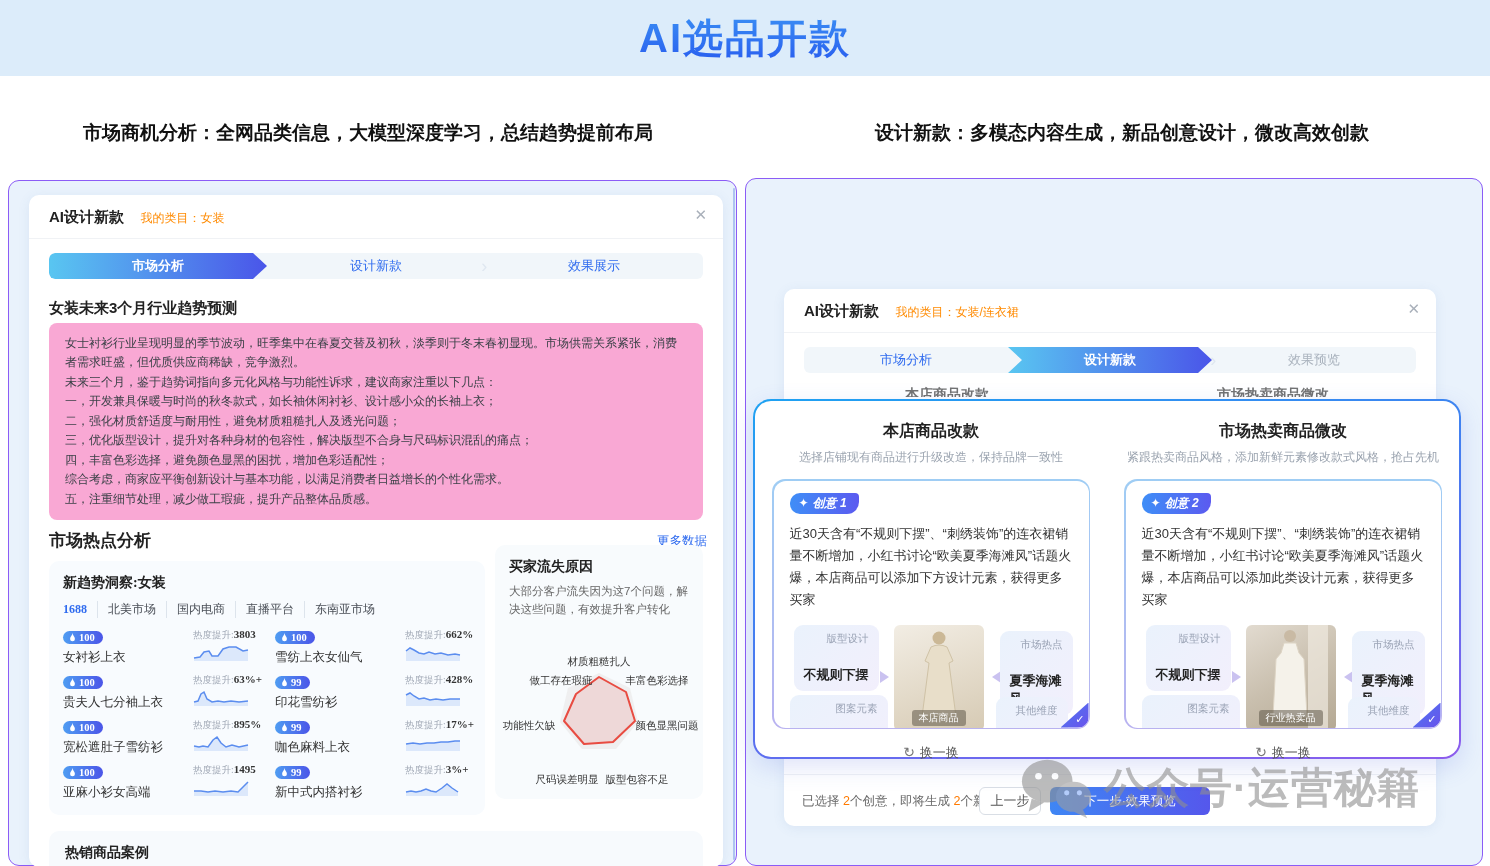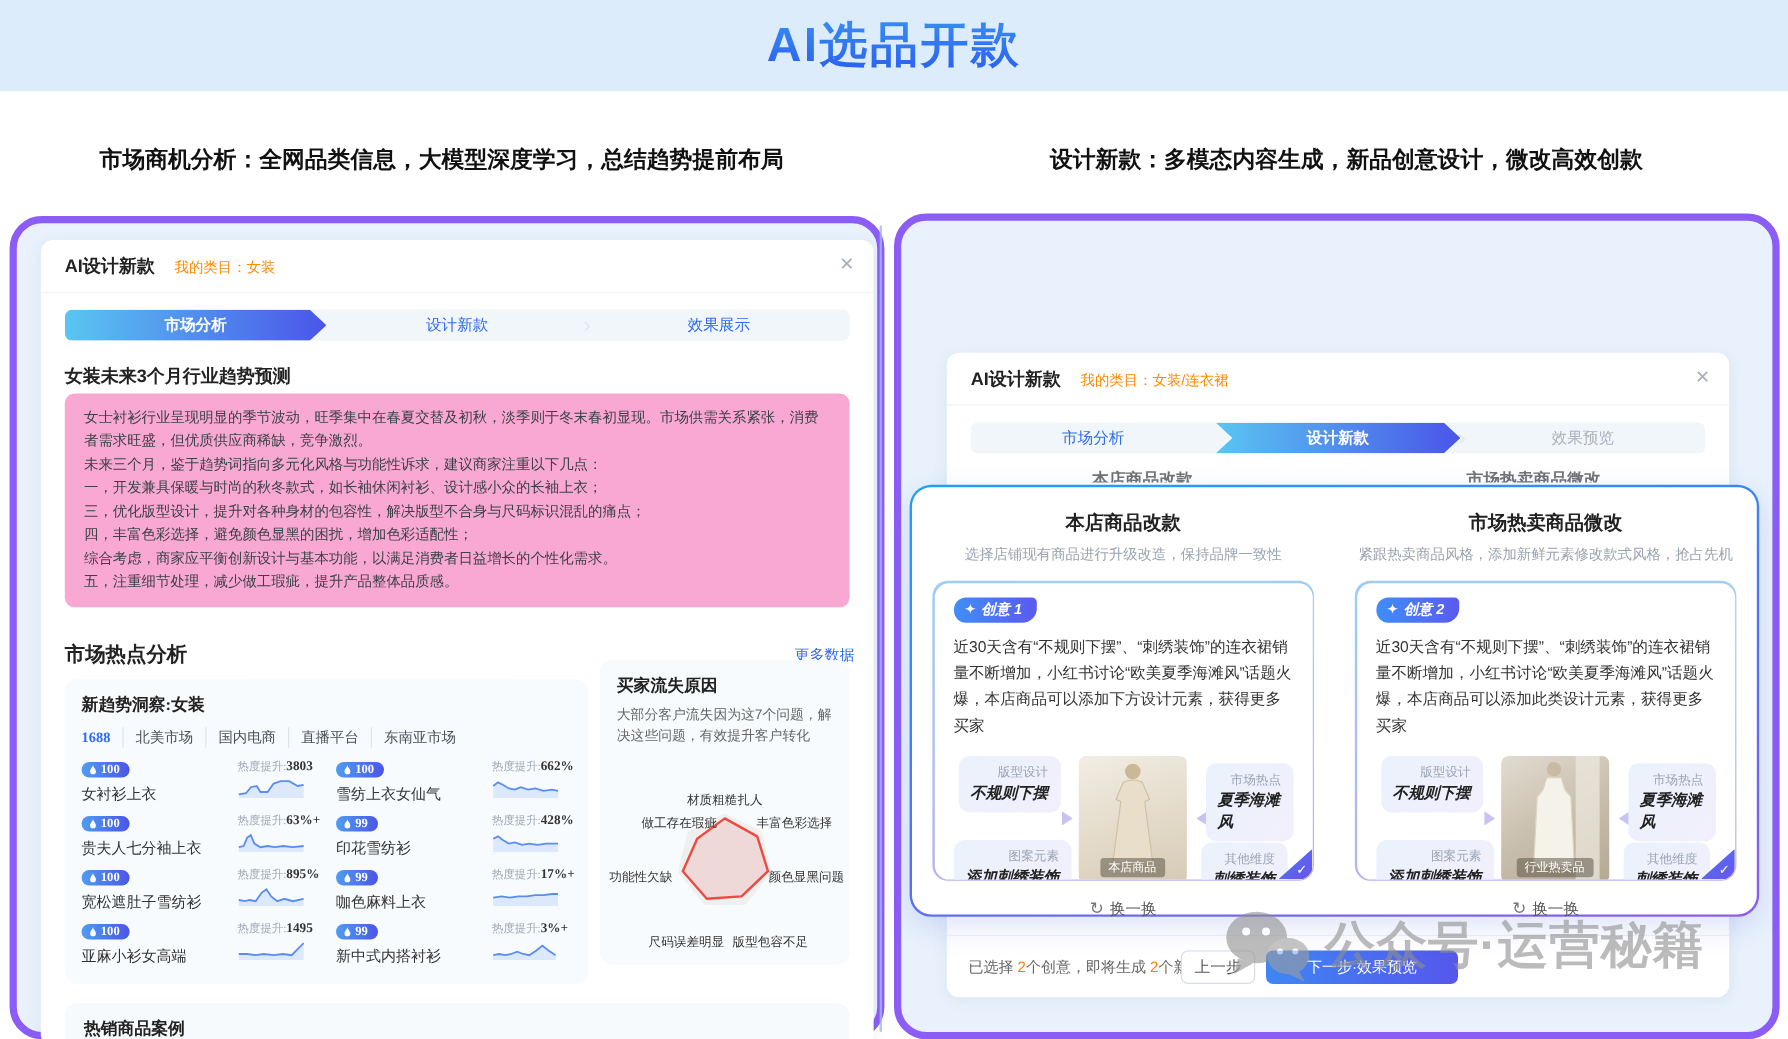--- a/index.html
+++ b/index.html
@@ -10,21 +10,21 @@
   .banner { position:absolute; left:0; top:0; width:1490px; height:76px; background:#dcecfa; }
   .banner-title { width:100%; text-align:center; line-height:76px; font-size:40px; font-weight:900;
     letter-spacing:2px; color:#2a6cf3;
     background:linear-gradient(180deg,#3f9cf5 0%,#2450ee 100%);
     -webkit-background-clip:text; background-clip:text; -webkit-text-fill-color:transparent; }
   .intro { position:absolute; top:120px; font-size:19px; font-weight:bold; color:#111; text-align:center; }
   .intro.l { left:18px; width:700px; }
   .intro.r { left:792px; width:660px; }
 
   
-  .panel { position:absolute; background:#e9f2fc; border:6px solid #8b5cf6; border-radius:27px; }
+  .panel { position:absolute; background:#e9f2fc; border:1px solid #8b5cf6; border-radius:11px; }
   .panel.left { left:8px; top:180px; width:729px; height:686px; }
   .panel.right { left:745px; top:178px; width:738px; height:688px; }
   .scrolline { position:absolute; left:733px; top:188px; width:2px; height:672px; background:#9fb8ec; opacity:.8; border-radius:2px; z-index:5; }
 
   .modal { position:absolute; background:#fff; border-radius:10px; box-shadow:0 2px 12px rgba(80,120,180,.10); }
   .modal.lm { left:20px; top:14px; width:694px; height:672px; }
   .modal.rm { left:38px; top:110px; width:652px; height:537px; }
 
   .mhead { position:relative; padding:13px 20px 11px; border-bottom:1px solid #f0f2f5; }
   .mtitle { display:inline-block; font-size:15px; font-weight:bold; color:#222; }
@@ -95,21 +95,21 @@
   .csub { margin-top:7px; text-align:center; font-size:12px; color:#9aa3af; }
   .idea-wrap { margin:13px 3px 0; background:linear-gradient(180deg,#9fcdf4,#b9b2f0); padding:1.5px; border-radius:13px; cursor:pointer; }
   .idea { position:relative; background:#fff; border-radius:12px; padding:12px 16px 14px; height:247px; overflow:hidden; }
   .ibadge { display:inline-flex; align-items:center; gap:4px; height:21px; padding:0 12px 0 9px;
     background:linear-gradient(90deg,#3f8ef7,#5b5af0); border-radius:10px 4px 12px 10px;
     color:#fff; font-size:12px; font-weight:bold; font-style:italic; }
   .idesc { margin-top:9px; font-size:13px; line-height:1.7; color:#333; }
   .tagarea { position:relative; margin-top:12px; height:128px; }
   .tag { position:absolute; padding:7px 10px; border-radius:9px; background:linear-gradient(135deg,#eaf2fc,#f2effc); }
   .tag .tl { display:block; text-align:right; font-size:10.5px; color:#9aa3b5; }
-  .tag .tv { display:block; margin-top:1px; font-size:13px; font-weight:bold; color:#222;font-style:italic; }
+  .tag .tv { display:block; margin-top:20px; font-size:13px; font-weight:bold; color:#222; }
   .pimg { position:absolute; left:104px; top:2px; width:90px; height:106px; border-radius:6px; overflow:hidden; }
   .pimg.shop { background:linear-gradient(160deg,#f2ede4,#e3dac9 55%,#d6cab4); }
   .pimg.hot { background:linear-gradient(150deg,#e2dbd0,#c9bfae 50%,#b4a893); }
   .pimg svg { position:absolute; left:0; top:0; }
   .plabel { position:absolute; left:50%; bottom:5px; transform:translateX(-50%); white-space:nowrap;
     background:rgba(95,88,72,.55); color:#fff; font-size:10px; padding:1px 7px; border-radius:3px; }
   .arr { position:absolute; width:0; height:0; border:6px solid transparent; }
   .arr.r { border-left:9px solid #cac2f0; left:90px; top:48px; }
   .arr.l { border-right:9px solid #cac2f0; left:196px; top:48px; }
   .corner { position:absolute; right:0; bottom:0; width:28px; height:25px;
@@ -147,20 +147,21 @@
         <div class="tab">设计新款</div>
         <div class="tab">效果展示</div>
         <span class="tbchev" style="left:66.1%">›</span>
       </div>
 
       <div class="sec-title trend-title">女装未来3个月行业趋势预测</div>
       <div class="trend-box">
         <p>女士衬衫行业呈现明显的季节波动，旺季集中在春夏交替及初秋，淡季则于冬末春初显现。市场供需关系紧张，消费者需求旺盛，但优质供应商稀缺，竞争激烈。</p>
         <p>未来三个月，鉴于趋势词指向多元化风格与功能性诉求，建议商家注重以下几点：</p>
         <p>一，开发兼具保暖与时尚的秋冬款式，如长袖休闲衬衫、设计感小众的长袖上衣；</p>
+        <p>二，强化材质舒适度与耐用性，避免材质粗糙扎人及透光问题；</p>
         <p>三，优化版型设计，提升对各种身材的包容性，解决版型不合身与尺码标识混乱的痛点；</p>
         <p>四，丰富色彩选择，避免颜色显黑的困扰，增加色彩适配性；</p>
         <p>综合考虑，商家应平衡创新设计与基本功能，以满足消费者日益增长的个性化需求。</p>
         <p>五，注重细节处理，减少做工瑕疵，提升产品整体品质感。</p>
       </div>
 
       <div class="sec-title hot-title">市场热点分析</div>
       <div class="more-link">更多数据</div>
 
       <div class="insight">

